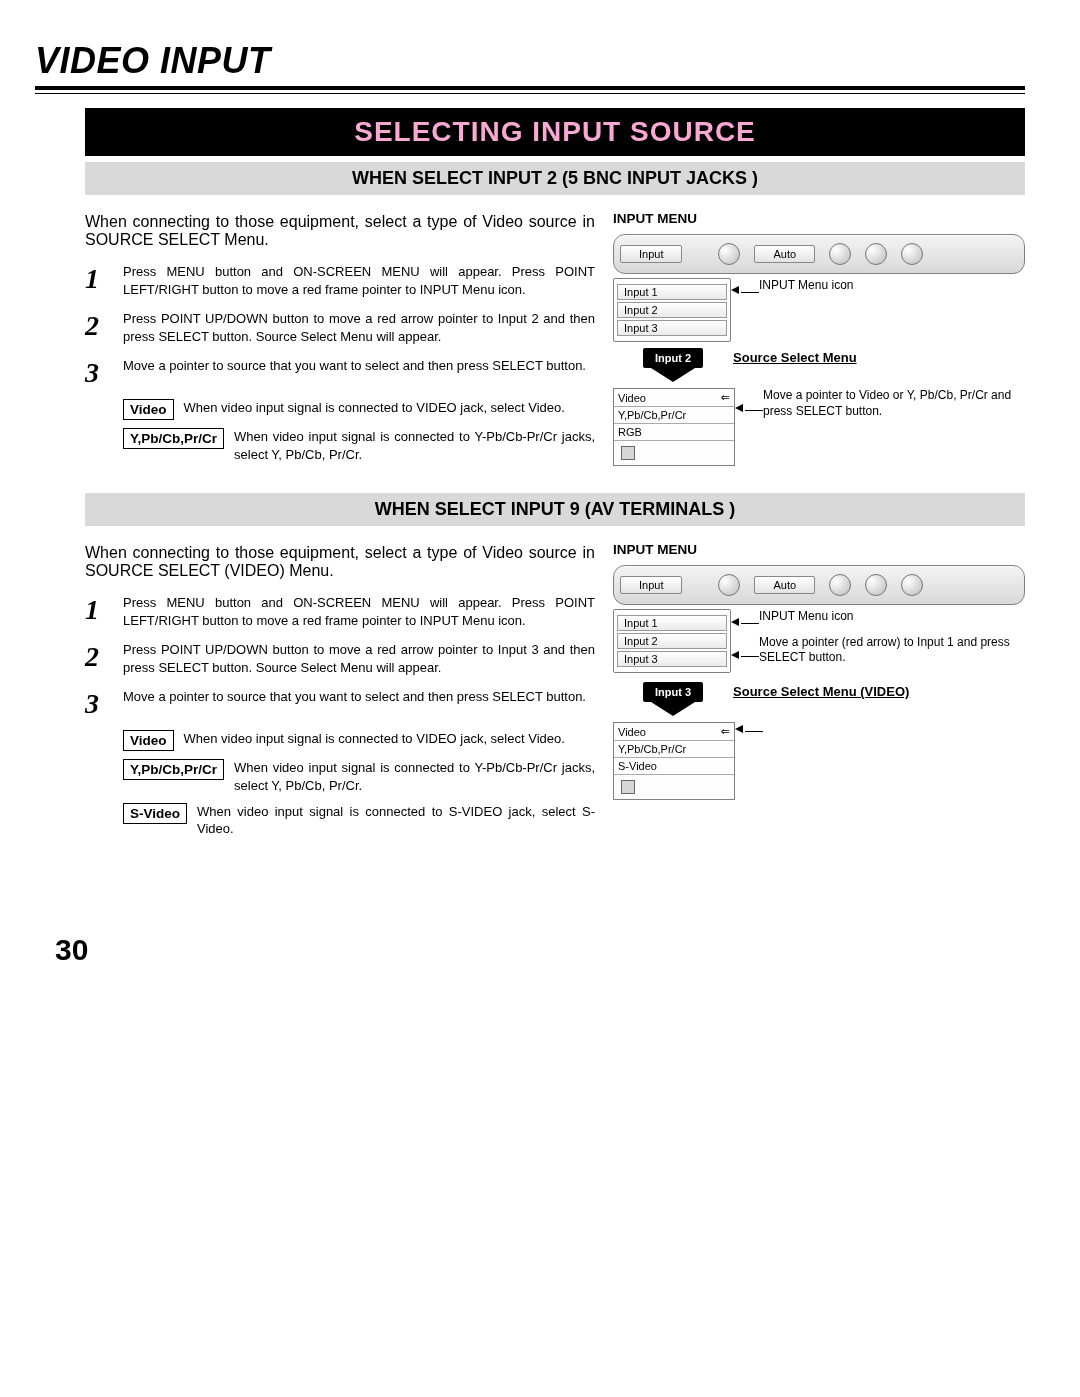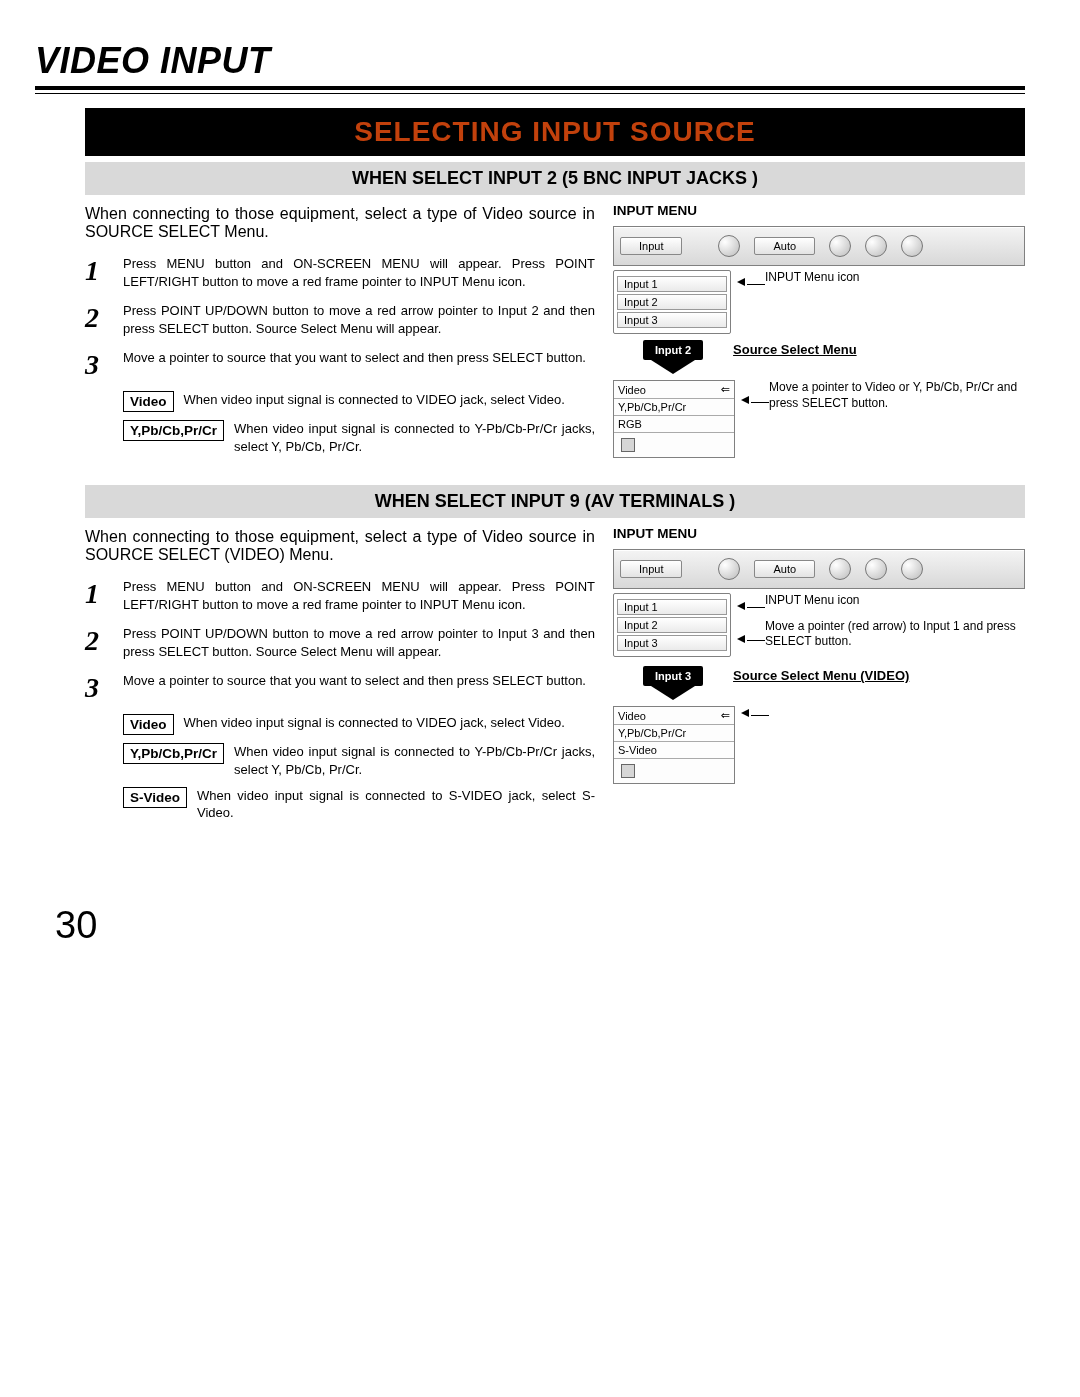--- a/index.html
+++ b/index.html
@@ -1,55 +1,55 @@
 <!DOCTYPE html>
 <html><head>
 <meta charset="utf-8">
 <style>
 html,body{margin:0;padding:0;background:#fff;font-family:Arial,Helvetica,sans-serif;color:#000}
 .page{width:1080px;height:983px;margin:0 auto;padding:40px 55px 20px 35px;box-sizing:border-box;position:relative}
 .chapter-title{font-size:36px;font-weight:bold;font-style:italic;letter-spacing:0.5px;margin:0 0 4px 0}
 .hr1{border:none;border-top:4px solid #000;margin:0}
 .hr2{border:none;border-top:1px solid #000;margin:3px 0 14px 0}
-.banner{background:#000;color:#c2410c;text-align:center;font-weight:bold;font-size:28px;letter-spacing:1px;padding:8px 0;margin:0 0 6px 50px}
-.subhead{background:#d9d9d9;text-align:center;font-weight:bold;font-size:18px;padding:6px 0;margin:0 0 6px 50px}
+.banner{background:#000;color:#f9a8d4;text-align:center;font-weight:bold;font-size:28px;letter-spacing:1px;padding:8px 0;margin:0 0 6px 50px}
+.subhead{background:#d9d9d9;text-align:center;font-weight:bold;font-size:18px;padding:6px 0;margin:0 0 14px 50px}
 .content{margin-left:50px}
 .intro{font-size:16px;text-align:justify;max-width:510px;margin:4px 0 14px 0}
 .cols{display:flex;align-items:flex-start;gap:18px}
 .leftcol{width:510px}
 .rightcol{flex:1}
 .step{display:flex;align-items:flex-start;margin:0 0 12px 0}
 .step-num{font-family:"Times New Roman",serif;font-style:italic;font-weight:bold;font-size:28px;width:38px;line-height:1;padding-top:2px}
 .step-txt{flex:1;font-size:13px;text-align:justify;line-height:1.35}
 .optrow{display:flex;align-items:flex-start;margin:4px 0 8px 38px}
 .optlabel{border:1.5px solid #000;font-weight:bold;font-size:13.5px;padding:2px 6px;white-space:nowrap;margin-right:10px}
 .opttext{flex:1;font-size:13px;text-align:justify;line-height:1.35}
 .smallhead{font-weight:bold;font-size:13.5px;margin:2px 0 8px 0}
-.menubar{border:1px solid #808080;background:linear-gradient(#f4f4f4,#d8d8d8);height:38px;border-radius:0;display:flex;align-items:center;padding:0 6px;gap:14px;box-shadow:inset 0 1px 0 #fff}
+.menubar{border:1px solid #808080;background:linear-gradient(#f4f4f4,#d8d8d8);height:38px;border-radius:12px;display:flex;align-items:center;padding:0 6px;gap:14px;box-shadow:inset 0 1px 0 #fff}
 .menubar-btn{border:1px solid #888;background:linear-gradient(#fff,#e3e3e3);font-size:11px;padding:2px 18px;border-radius:2px}
 .menubar-sep{width:8px}
 .circbtn{width:20px;height:20px;border:1px solid #777;border-radius:50%;background:radial-gradient(circle at 30% 30%,#fff,#bbb)}
 .dropdown{margin-top:4px;border:1px solid #808080;background:#fff;width:110px;padding:3px;border-radius:2px}
 .dropdown .item{border:1px solid #999;background:linear-gradient(#fff,#eaeaea);font-size:11px;padding:1px 6px;margin:2px 0}
-.table-wrap{display:flex;align-items:flex-start;gap:6px}
+.table-wrap{display:flex;align-items:flex-start;gap:0}
 .annot{font-size:12px;line-height:1.3;margin-bottom:6px}
 .annot-line{display:flex;align-items:center;margin-bottom:4px}
 .arrow-left-line{border-top:1px solid #000;flex:0 0 18px;margin-top:7px}
 .arrow-tip{width:0;height:0;border-top:4px solid transparent;border-bottom:4px solid transparent;border-right:8px solid #000;margin-top:3px;margin-right:2px}
 .annot-text{flex:1}
 .annot-underline{text-decoration:underline;font-weight:bold;font-size:13px;margin:8px 0 4px 0}
 .arrow-down{display:flex;flex-direction:column;align-items:center;margin:6px 0 2px 30px}
 .arrow-body{background:#000;color:#fff;font-size:11px;font-weight:bold;padding:4px 12px;border-radius:2px}
 .arrow-point{width:0;height:0;border-left:22px solid transparent;border-right:22px solid transparent;border-top:14px solid #000}
 .src-menu{margin-top:4px;border:1px solid #808080;background:#fdfdfd;width:120px;font-size:11px}
 .src-menu .row{border-bottom:1px solid #aaa;padding:2px 4px;display:flex;justify-content:space-between;align-items:center}
 .src-menu .row:last-child{border-bottom:none}
 .hand{font-size:11px}
 .closebox{width:12px;height:12px;border:1px solid #666;background:#d6d6d6;margin:3px}
-.page-num{position:absolute;left:55px;bottom:36px;font-size:38px;font-weight:normal}
+.page-num{position:absolute;left:55px;bottom:16px;font-size:30px;font-weight:bold}
 .sec-gap{height:22px}
 </style>
 </head>
 <body>
 
 <div class="page">
   <div class="chapter-title">VIDEO INPUT</div>
   <hr class="hr1">
   <hr class="hr2">
 

